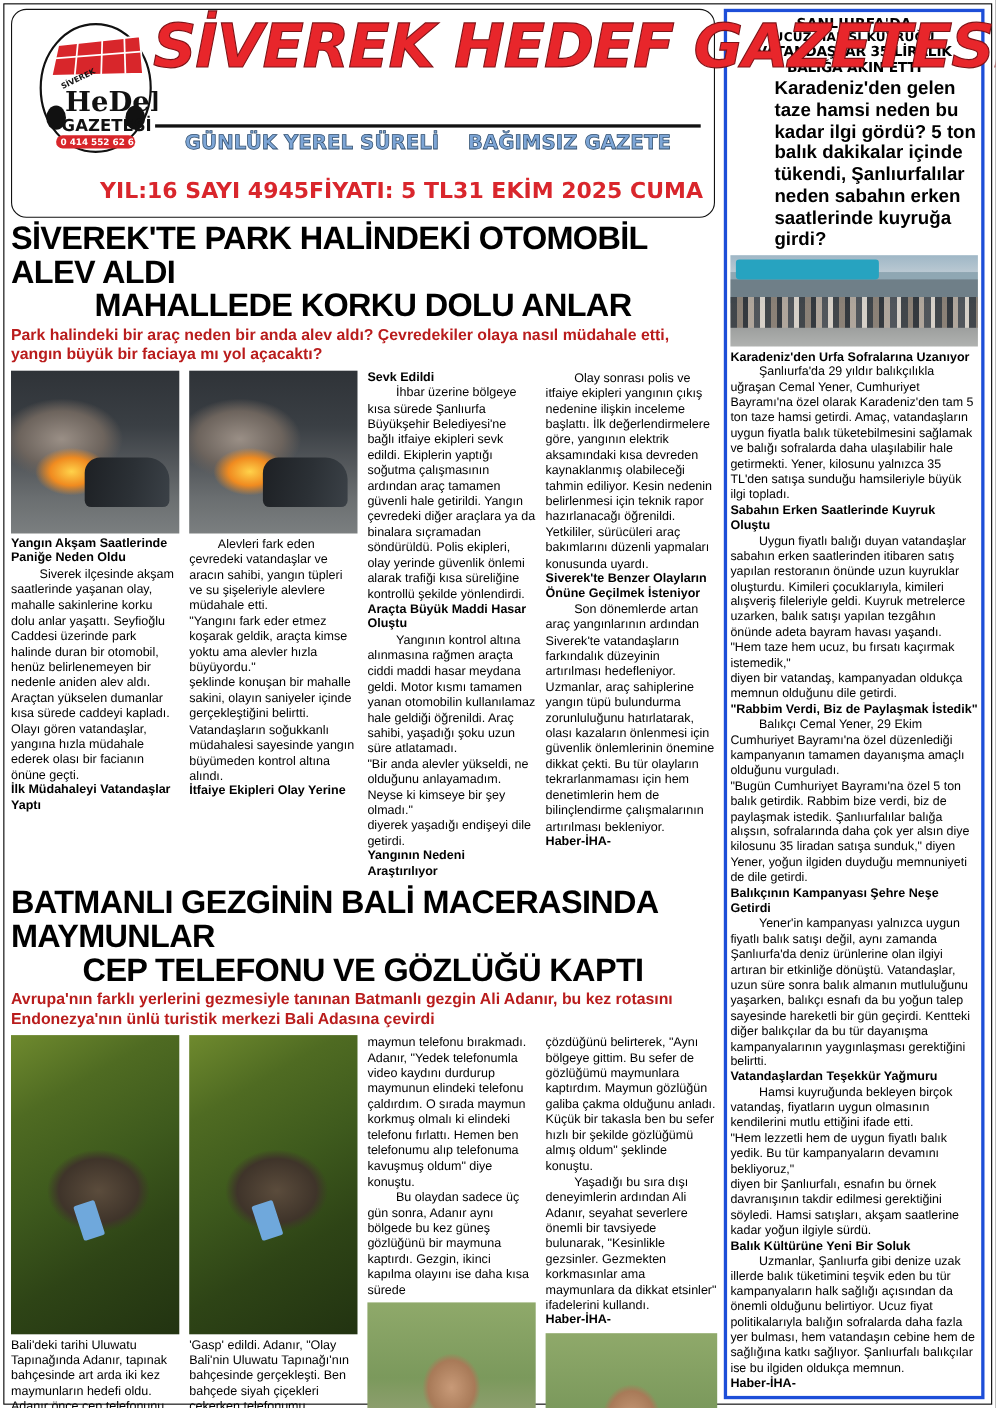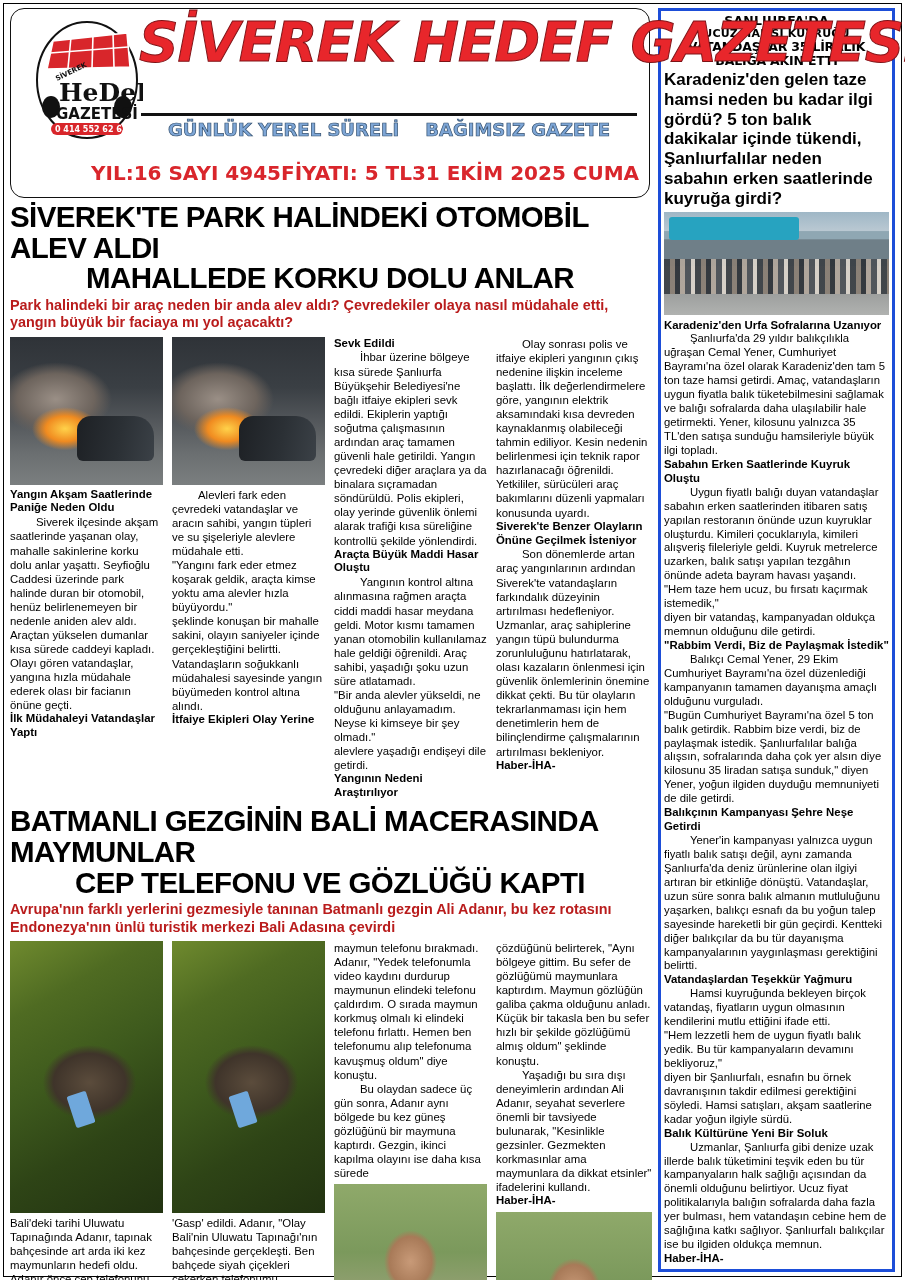--- a/index.html
+++ b/index.html
@@ -128,21 +128,21 @@
   
   .side-kicker{
     font-family:"DejaVu Sans",sans-serif;font-weight:bold;text-align:center;
     line-height:1.12;color:#000;
   }
   .side-kicker .k1{display:block;font-size:12.5px;letter-spacing:.2px;}
   .side-kicker .k2{display:block;font-size:11px;letter-spacing:.2px;}
   .side-kicker .k3{display:block;font-size:12.5px;letter-spacing:-0.2px;}
   .side-head{
     font-family:"Liberation Sans",sans-serif;font-weight:bold;
-    font-size:17px;line-height:1.16;color:#000;margin-top:2px;
+    font-size:17px;line-height:1.16;color:#000;margin-top:2px;margin-left:40px;
   }
   .side-body{font-size:11.3px;line-height:1.235;color:#000;}
   .side-body p{margin:0;text-indent:26px;}
   .side-body p.noind{text-indent:0;}
   .outer-frame{position:absolute;inset:3px;border:1px solid #000;pointer-events:none;}
 </style>
 </head>
 <body>
 
 <div class="page">
@@ -214,21 +214,21 @@
           </div>
         </div>
 
         <div class="col">
           <div class="bodytext">
             <p class="sub noind">Sevk Edildi</p>
             <p>İhbar üzerine bölgeye kısa sürede Şanlıurfa Büyükşehir Belediyesi'ne bağlı itfaiye ekipleri sevk edildi. Ekiplerin yaptığı soğutma çalışmasının ardından araç tamamen güvenli hale getirildi. Yangın çevredeki diğer araçlara ya da binalara sıçramadan söndürüldü. Polis ekipleri, olay yerinde güvenlik önlemi alarak trafiği kısa süreliğine kontrollü şekilde yönlendirdi.</p>
             <p class="sub noind">Araçta Büyük Maddi Hasar Oluştu</p>
             <p>Yangının kontrol altına alınmasına rağmen araçta ciddi maddi hasar meydana geldi. Motor kısmı tamamen yanan otomobilin kullanılamaz hale geldiği öğrenildi. Araç sahibi, yaşadığı şoku uzun süre atlatamadı.</p>
             <p class="noind">"Bir anda alevler yükseldi, ne olduğunu anlayamadım. Neyse ki kimseye bir şey olmadı."</p>
-            <p class="noind">alevlere yaşadığı endişeyi dile getirdi.</p>
+            <p class="noind">diyerek yaşadığı endişeyi dile getirdi.</p>
             <p class="sub noind">Yangının Nedeni Araştırılıyor</p>
           </div>
         </div>
 
         <div class="col wide">
           <div class="bodytext">
             <p>Olay sonrası polis ve itfaiye ekipleri yangının çıkış nedenine ilişkin inceleme başlattı. İlk değerlendirmelere göre, yangının elektrik aksamındaki kısa devreden kaynaklanmış olabileceği tahmin ediliyor. Kesin nedenin belirlenmesi için teknik rapor hazırlanacağı öğrenildi. Yetkililer, sürücüleri araç bakımlarını düzenli yapmaları konusunda uyardı.</p>
             <p class="sub noind">Siverek'te Benzer Olayların Önüne Geçilmek İsteniyor</p>
             <p>Son dönemlerde artan araç yangınlarının ardından Siverek'te vatandaşların farkındalık düzeyinin artırılması hedefleniyor. Uzmanlar, araç sahiplerine yangın tüpü bulundurma zorunluluğunu hatırlatarak, olası kazaların önlenmesi için güvenlik önlemlerinin önemine dikkat çekti. Bu tür olayların tekrarlanmaması için hem denetimlerin hem de bilinçlendirme çalışmalarının artırılması bekleniyor.</p>
             <p class="sub noind">Haber-İHA-</p>

